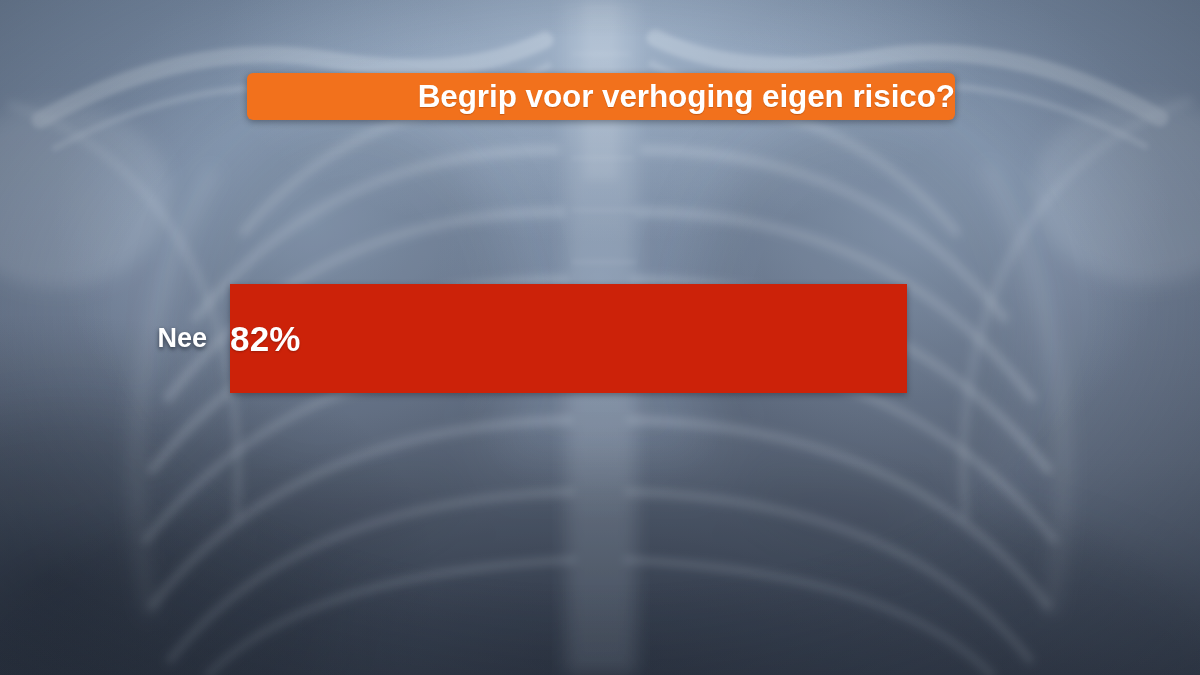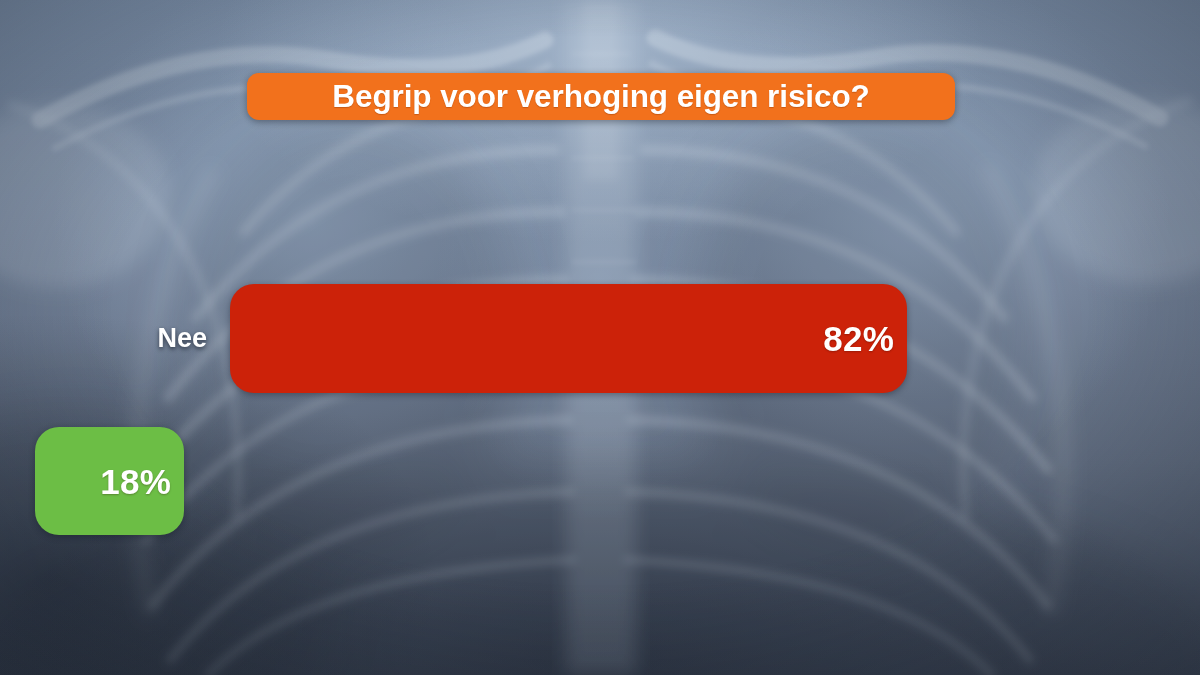--- a/index.html
+++ b/index.html
@@ -49,25 +49,25 @@
   #xray-anatomy-dark { mix-blend-mode: multiply; opacity: .30; }
 
   
   #title-pill {
     position: absolute;
     left: 247px;
     top: 73px;
     width: 708px;
     height: 47px;
     background: #f2711c;
-    border-radius: 12px;
+    border-radius: 6px;
     box-shadow: 0 2px 7px rgba(12,18,28,0.40);
     display: flex;
     align-items: center;
-    justify-content: center;
+    justify-content: flex-end;
   }
   #title-text {
     color: #ffffff;
     font-size: 31.5px;
     font-weight: bold;
     letter-spacing: -0.1px;
     white-space: nowrap;
     line-height: 1;
     text-shadow: 0 1px 1px rgba(120,45,6,0.35);
   }
@@ -101,25 +101,23 @@
     text-shadow: 0 2px 4px rgba(15,22,33,0.65);
     box-sizing: border-box;
   }
 
   .bar-gap { width: 23px; flex: 0 0 23px; }
 
   .bar {
     height: 100%;
     display: flex;
     align-items: center;
-    justify-content: flex-end;
     box-sizing: border-box;
     padding-right: 13px;
     box-shadow: 0 2px 6px rgba(12,18,28,0.35);
-    border-radius: 24px;
   }
   #bar-0 { width: 677px; background: #cc2209; }
   #bar-1 { width: 149px; background: #6cbe45; }
 
   .bar-value {
     color: #ffffff;
     font-size: 35px;
     font-weight: bold;
     line-height: 1;
     letter-spacing: 0.2px;
@@ -226,19 +224,16 @@
     <div class="bar-row" id="row-0">
       <div class="bar-label">Nee</div>
       <div class="bar-gap"></div>
       <div class="bar" id="bar-0">
         <span class="bar-value">82%</span>
       </div>
     </div>
 
     <div class="bar-row" id="row-1">
       <div class="bar-gap"></div>
-      <div class="bar" id="bar-1">
-        <span class="bar-value">18%</span>
-      </div>
     </div>
 
   </div>
 </div>
 
 </body></html>

